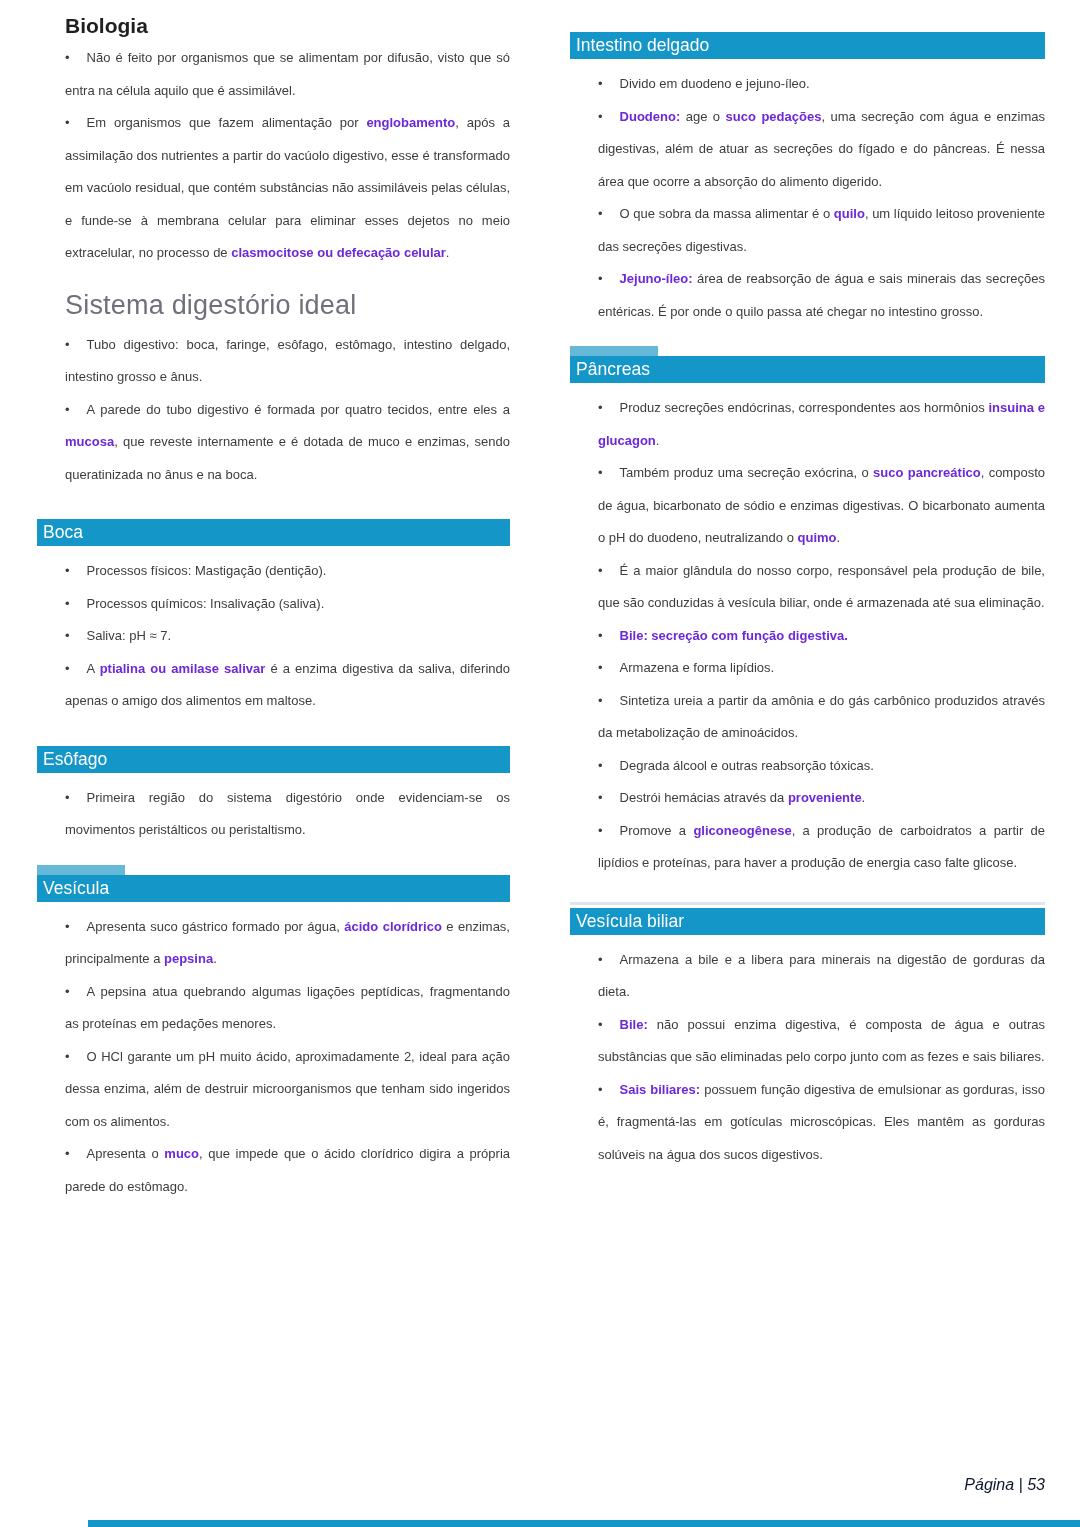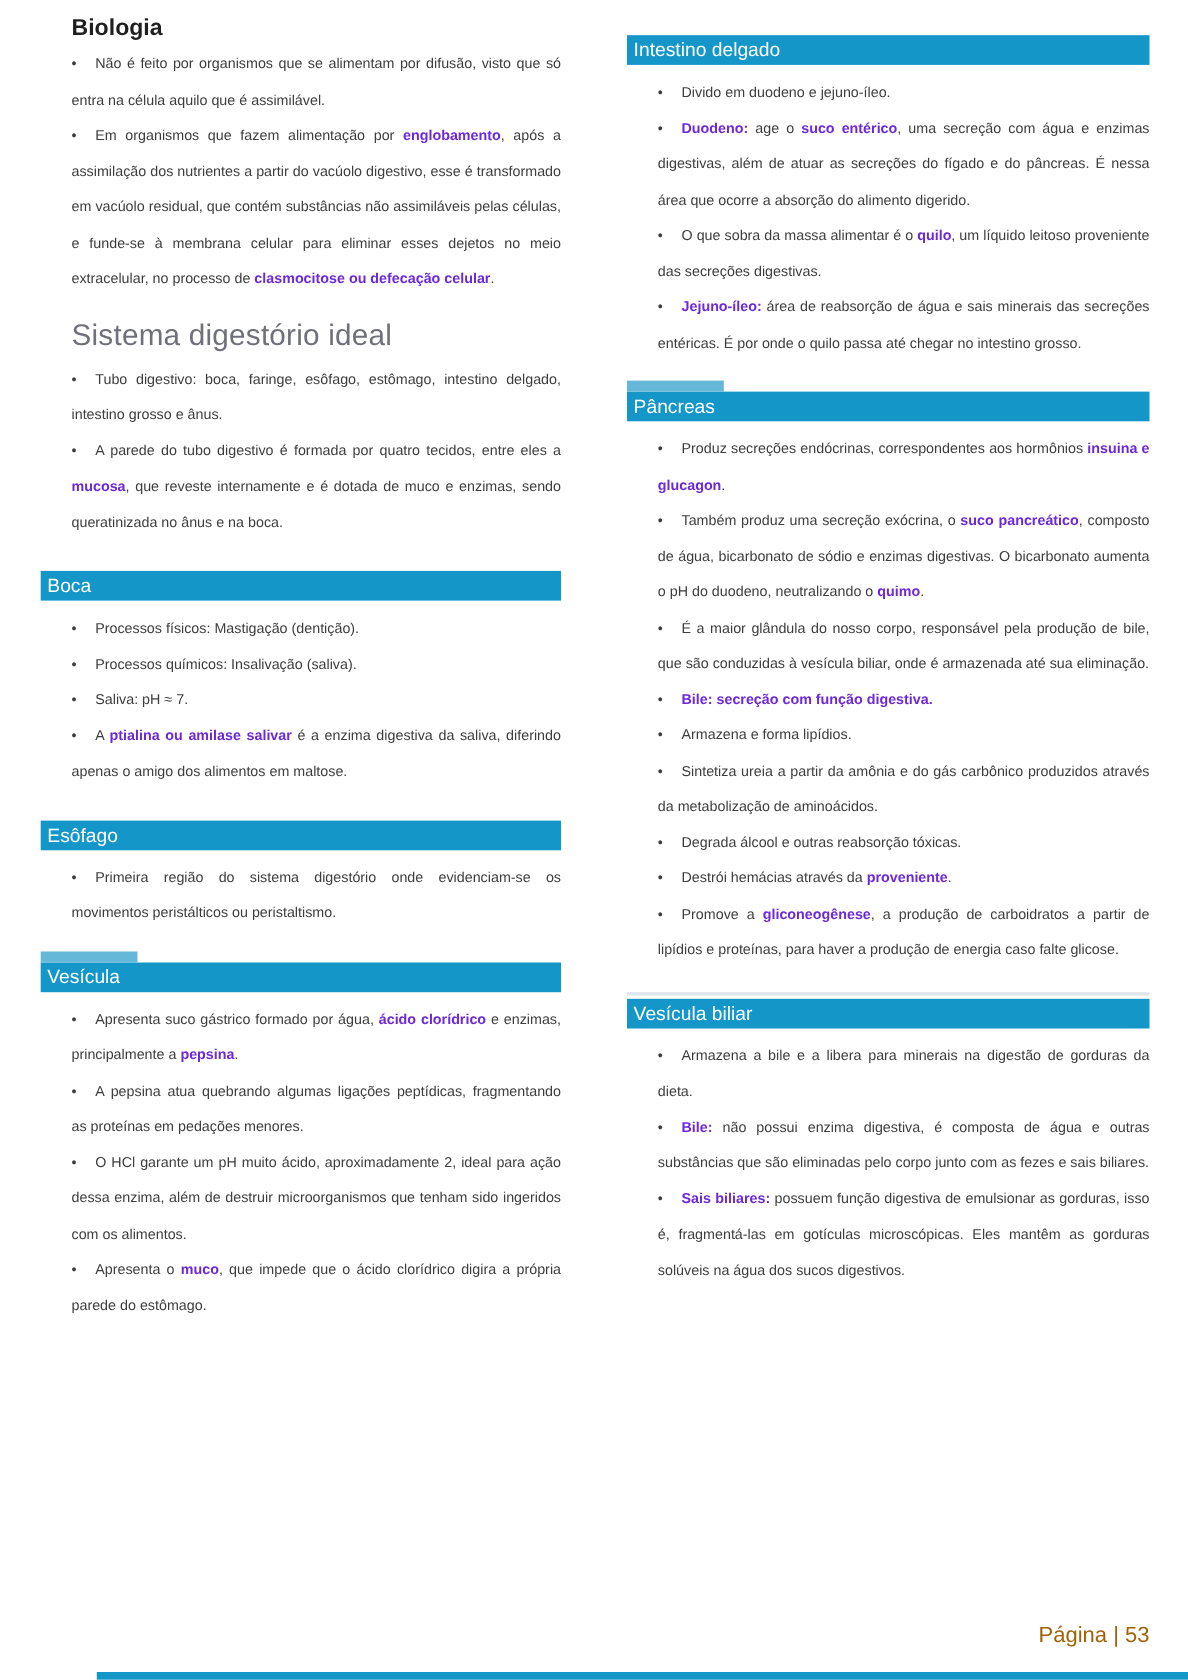--- a/index.html
+++ b/index.html
@@ -26,21 +26,21 @@
   .bar-tab { position:absolute; top:-10px; left:0; width:88px; height:10px;
              background:var(--tab,#66b8d9); }
   .bar-topline { position:absolute; top:-6px; left:0; right:0; height:3px;
                  background:#dde6ec; }
 
   p.bullet { font-size:13px; line-height:32.5px; text-align:justify;
              padding-left:28px; text-indent:0; color:var(--body,#3d3d3d); }
   .blt { margin-right:17px; }
   .seg.b { font-weight:bold; color:#6d28d9; }
 
-  .footer { position:absolute; right:35px; top:1476px; font-size:20px; color:#a16207; }
+  .footer { position:absolute; right:35px; top:1476px; font-size:16px; color:#0f172a;font-style:italic; }
 
   .partial-bar { position:absolute; left:88px; right:0; bottom:0; height:7px;
                  background:var(--bar,#1496c8); }
 </style>
 </head>
 <body style="--bar: #1496c8; --tab: #66b8d9; --heading: #70707b; --body: #3d3d3d;">
 
 <div class="page">
   <div class="col col-left">
       <div class="doc-title">Biologia</div>
@@ -58,21 +58,21 @@
       <p class="bullet"><span class="blt">•</span><span class="seg">Primeira região do sistema digestório onde evidenciam-se os movimentos peristálticos ou peristaltismo.</span></p>
       <div class="bar"><div class="bar-tab"></div><span class="bar-label">Vesícula</span></div>
       <p class="bullet"><span class="blt">•</span><span class="seg">Apresenta suco gástrico formado por água, </span><span class="seg b">ácido clorídrico</span><span class="seg"> e enzimas, principalmente a </span><span class="seg b">pepsina</span><span class="seg">.</span></p>
       <p class="bullet"><span class="blt">•</span><span class="seg">A pepsina atua quebrando algumas ligações peptídicas, fragmentando as proteínas em pedações menores.</span></p>
       <p class="bullet"><span class="blt">•</span><span class="seg">O HCl garante um pH muito ácido, aproximadamente 2, ideal para ação dessa enzima, além de destruir microorganismos que tenham sido ingeridos com os alimentos.</span></p>
       <p class="bullet"><span class="blt">•</span><span class="seg">Apresenta o </span><span class="seg b">muco</span><span class="seg">, que impede que o ácido clorídrico digira a própria parede do estômago.</span></p>
     </div>
   <div class="col col-right">
       <div class="bar"><span class="bar-label">Intestino delgado</span></div>
       <p class="bullet"><span class="blt">•</span><span class="seg">Divido em duodeno e jejuno-íleo.</span></p>
-      <p class="bullet"><span class="blt">•</span><span class="seg b">Duodeno:</span><span class="seg"> age o </span><span class="seg b">suco entérico</span><span class="seg">, uma secreção com água e enzimas digestivas, além de atuar as secreções do fígado e do pâncreas. É nessa área que ocorre a absorção do alimento digerido.</span></p>
+      <p class="bullet"><span class="blt">•</span><span class="seg b">Duodeno:</span><span class="seg"> age o </span><span class="seg b">suco pedações</span><span class="seg">, uma secreção com água e enzimas digestivas, além de atuar as secreções do fígado e do pâncreas. É nessa área que ocorre a absorção do alimento digerido.</span></p>
       <p class="bullet"><span class="blt">•</span><span class="seg">O que sobra da massa alimentar é o </span><span class="seg b">quilo</span><span class="seg">, um líquido leitoso proveniente das secreções digestivas.</span></p>
       <p class="bullet"><span class="blt">•</span><span class="seg b">Jejuno-íleo:</span><span class="seg"> área de reabsorção de água e sais minerais das secreções entéricas. É por onde o quilo passa até chegar no intestino grosso.</span></p>
       <div class="bar"><div class="bar-tab"></div><span class="bar-label">Pâncreas</span></div>
       <p class="bullet"><span class="blt">•</span><span class="seg">Produz secreções endócrinas, correspondentes aos hormônios </span><span class="seg b">insuina e glucagon</span><span class="seg">.</span></p>
       <p class="bullet"><span class="blt">•</span><span class="seg">Também produz uma secreção exócrina, o </span><span class="seg b">suco pancreático</span><span class="seg">, composto de água, bicarbonato de sódio e enzimas digestivas. O bicarbonato aumenta o pH do duodeno, neutralizando o </span><span class="seg b">quimo</span><span class="seg">.</span></p>
       <p class="bullet"><span class="blt">•</span><span class="seg">É a maior glândula do nosso corpo, responsável pela produção de bile, que são conduzidas à vesícula biliar, onde é armazenada até sua eliminação.</span></p>
       <p class="bullet"><span class="blt">•</span><span class="seg b">Bile: secreção com função digestiva.</span></p>
       <p class="bullet"><span class="blt">•</span><span class="seg">Armazena e forma lipídios.</span></p>
       <p class="bullet"><span class="blt">•</span><span class="seg">Sintetiza ureia a partir da amônia e do gás carbônico produzidos através da metabolização de aminoácidos.</span></p>
       <p class="bullet"><span class="blt">•</span><span class="seg">Degrada álcool e outras reabsorção tóxicas.</span></p>

